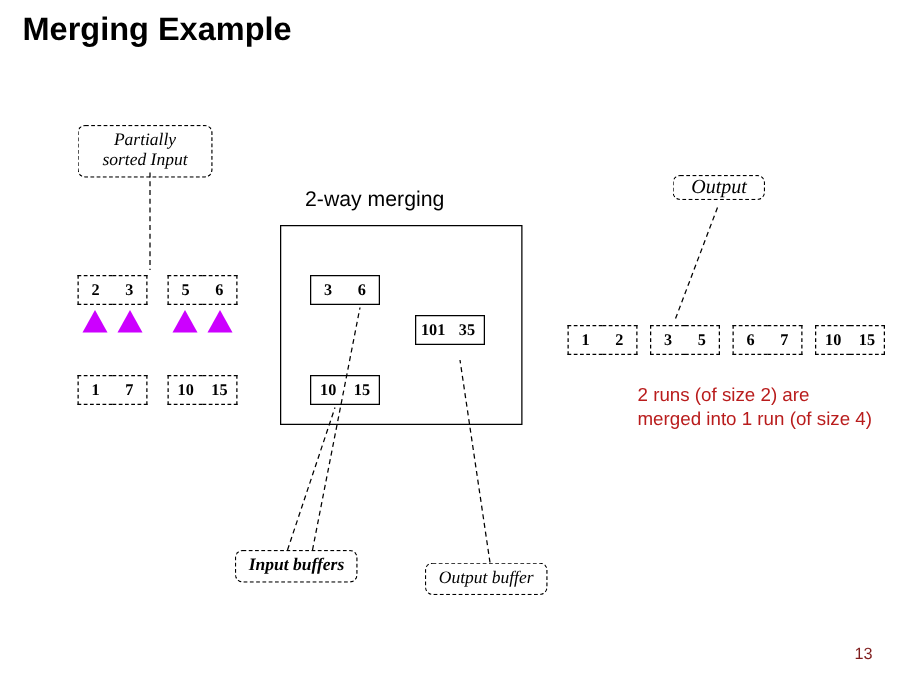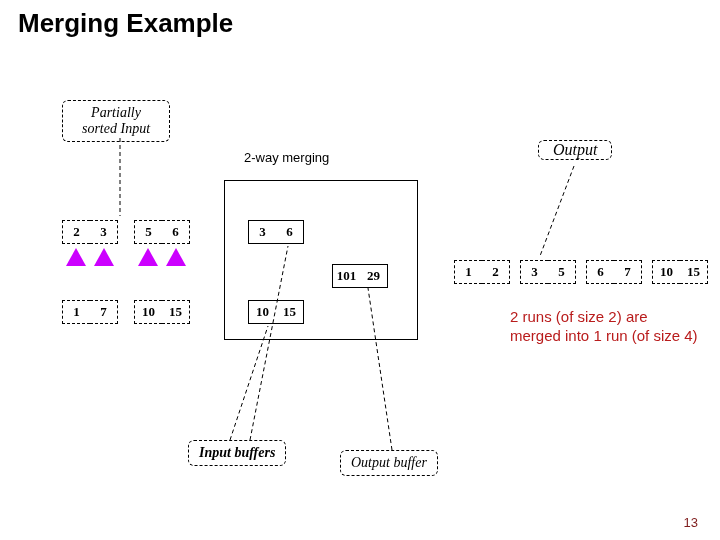--- a/index.html
+++ b/index.html
@@ -31,21 +31,21 @@
     font-size: 14px;
     line-height: 1.15;
   }
   .merge-box {
     position: absolute;
     border: 1px solid #000;
     background: transparent;
   }
   .merge-label {
     position: absolute;
-    font-size: 13px;
+    font-size: 17px;
     color: #000;
   }
   .output-callout {
     position: absolute;
     border: 1px dashed #000;
     border-radius: 6px;
     font-family: "Times New Roman", Times, serif;
     font-style: italic;
     text-align: center;
     padding: 0 14px;
@@ -140,23 +140,23 @@
 <div class="d-row d-solid d-group" style="left:248px; top:220px;">
   <div class="d-cell">3</div>
   <div class="d-cell">6</div>
 </div>
 
 <div class="d-row d-solid d-group" style="left:248px; top:300px;">
   <div class="d-cell">10</div>
   <div class="d-cell">15</div>
 </div>
 
-<div class="d-row d-solid d-group" style="left:332px; top:264px;">
+<div class="d-row d-solid d-group" style="left:332px; top:252px;">
   <div class="d-cell">101</div>
-  <div class="d-cell">29</div>
+  <div class="d-cell">35</div>
 </div>
 
 <div class="d-row d-dashed" style="left:454px; top:260px;">
   <div class="d-pairgroup d-group">
     <div class="d-cell">1</div>
     <div class="d-cell">2</div>
   </div>
   <div class="d-pair-gap" style="width:10px;"></div>
   <div class="d-pairgroup d-group">
     <div class="d-cell">3</div>

